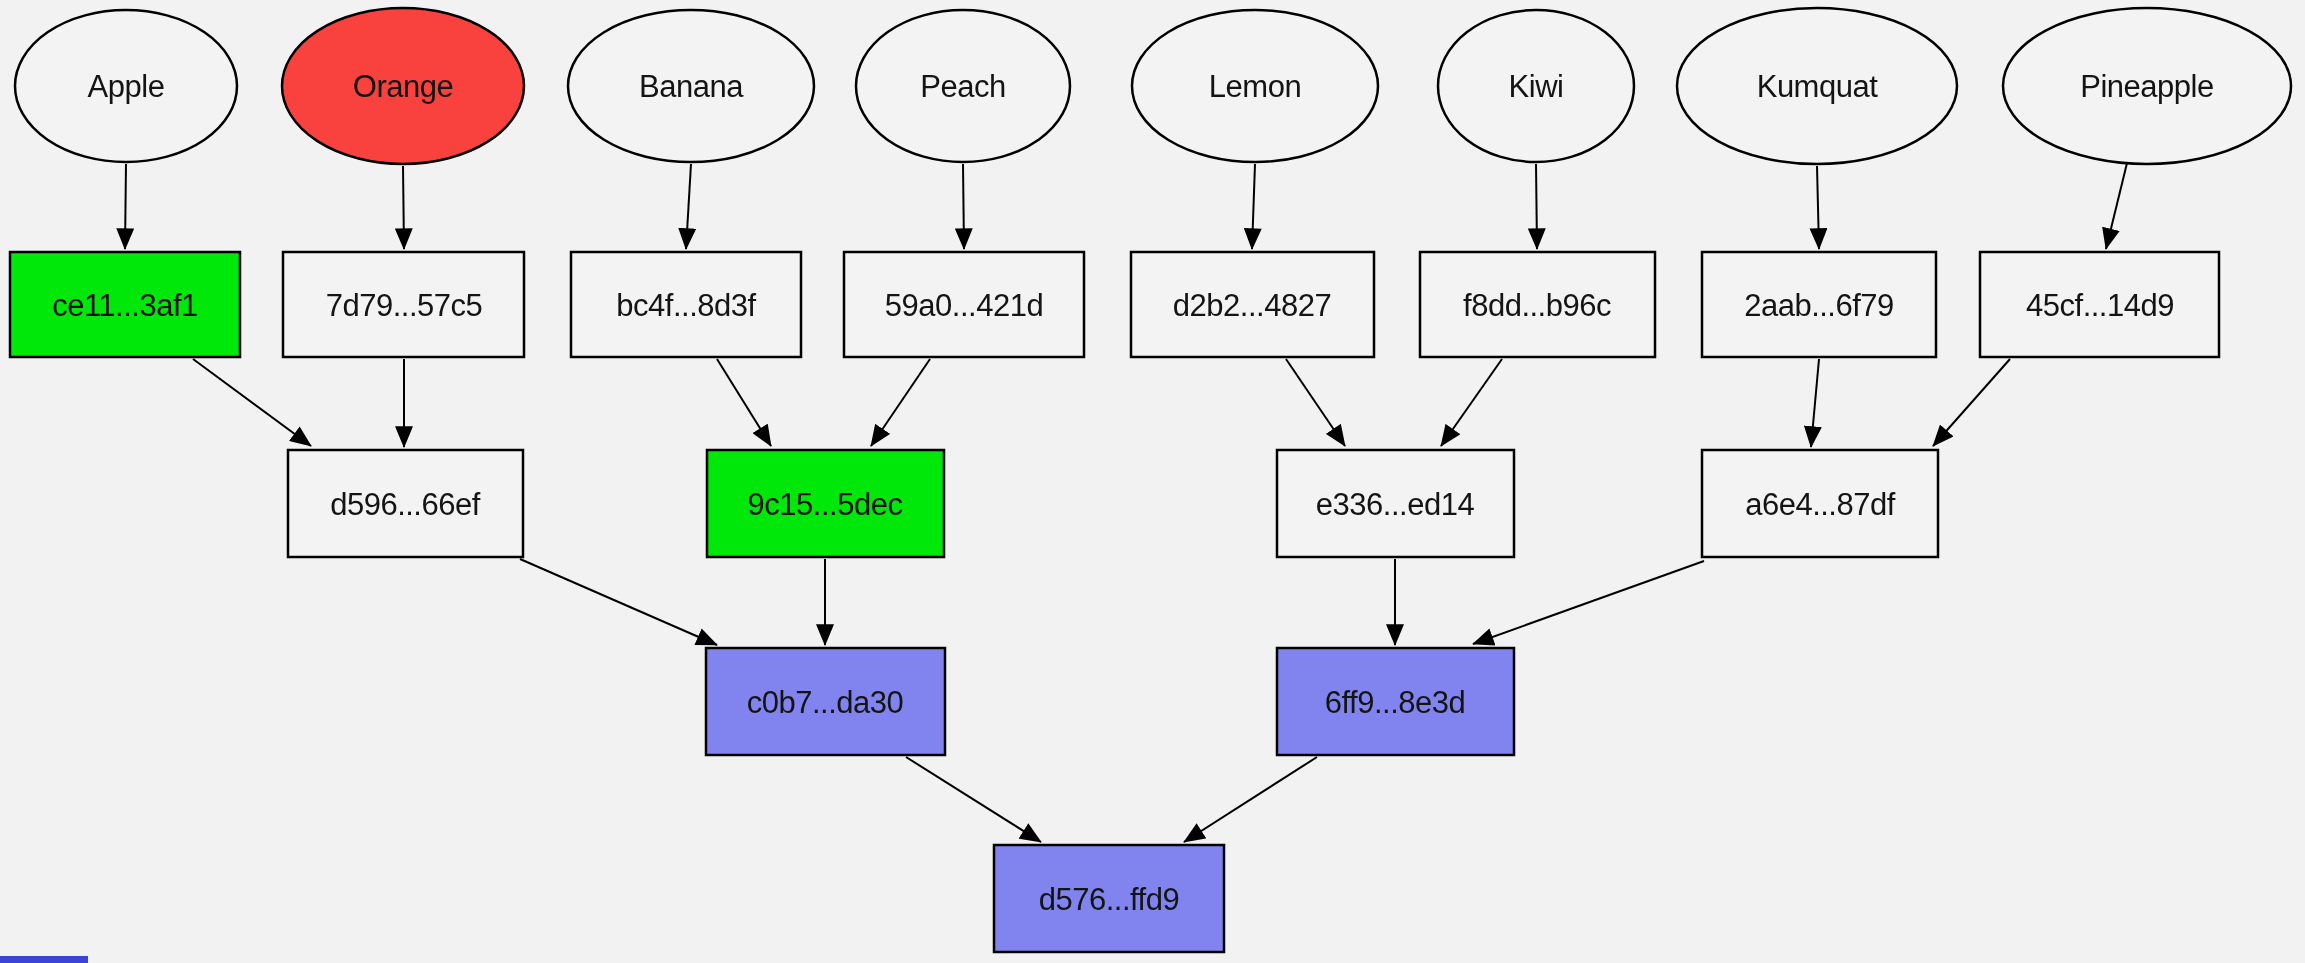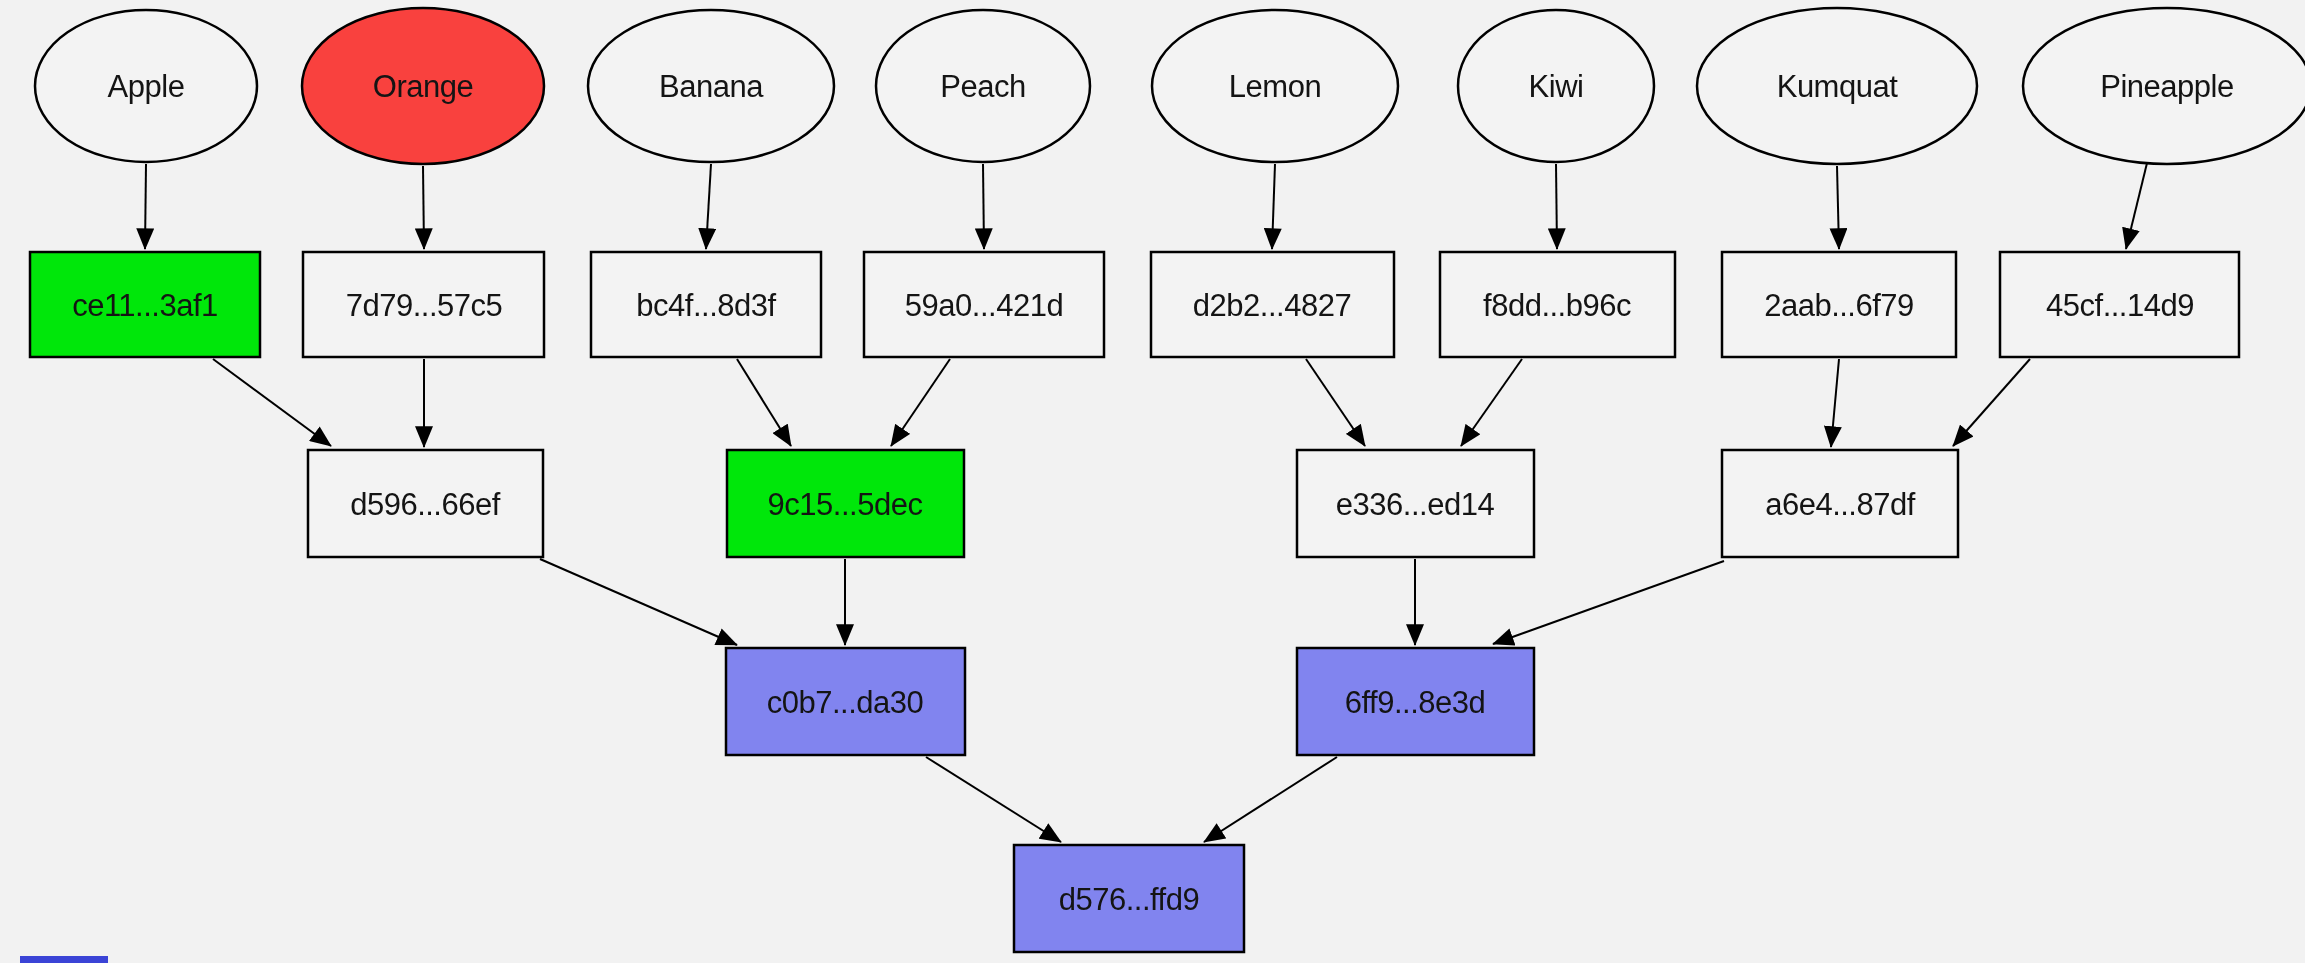--- a/index.html
+++ b/index.html
@@ -8,21 +8,20 @@
     width: 2305px;
     height: 963px;
     background: #f2f2f2;
     overflow: hidden;
     font-family: "Liberation Sans", sans-serif;
   }
   #stage {
     position: relative;
     width: 1886px;
     height: 963px;
-    margin-left: 20px;
   }
   svg { display: block; }
   .node-label {
     font-family: "Liberation Sans", sans-serif;
     font-size: 31px;
     fill: #141414;
     text-anchor: middle;
     letter-spacing: -0.5px;
   }
   .shape {

